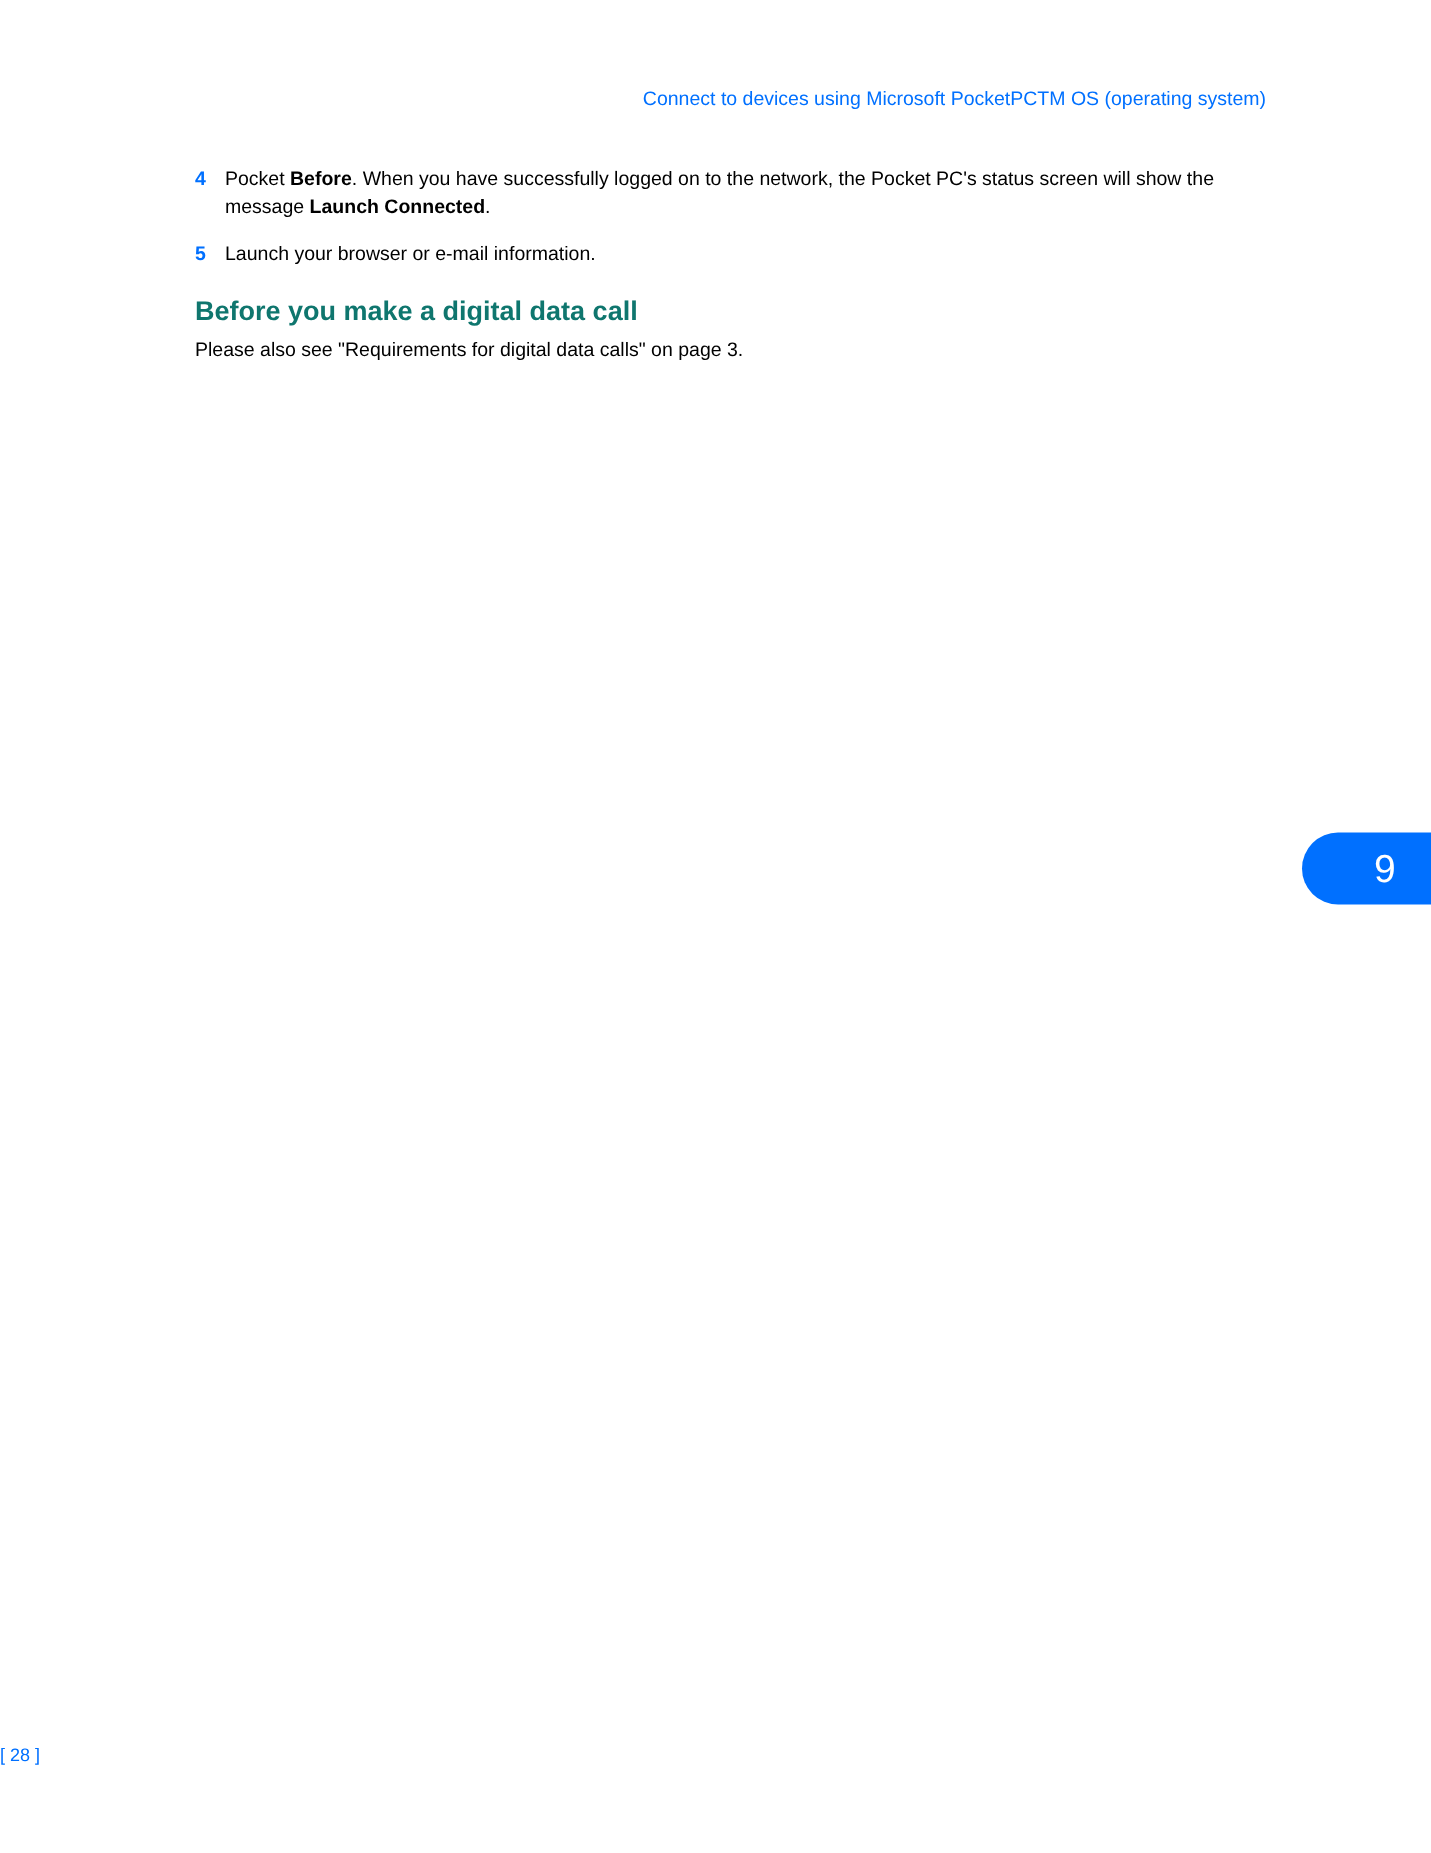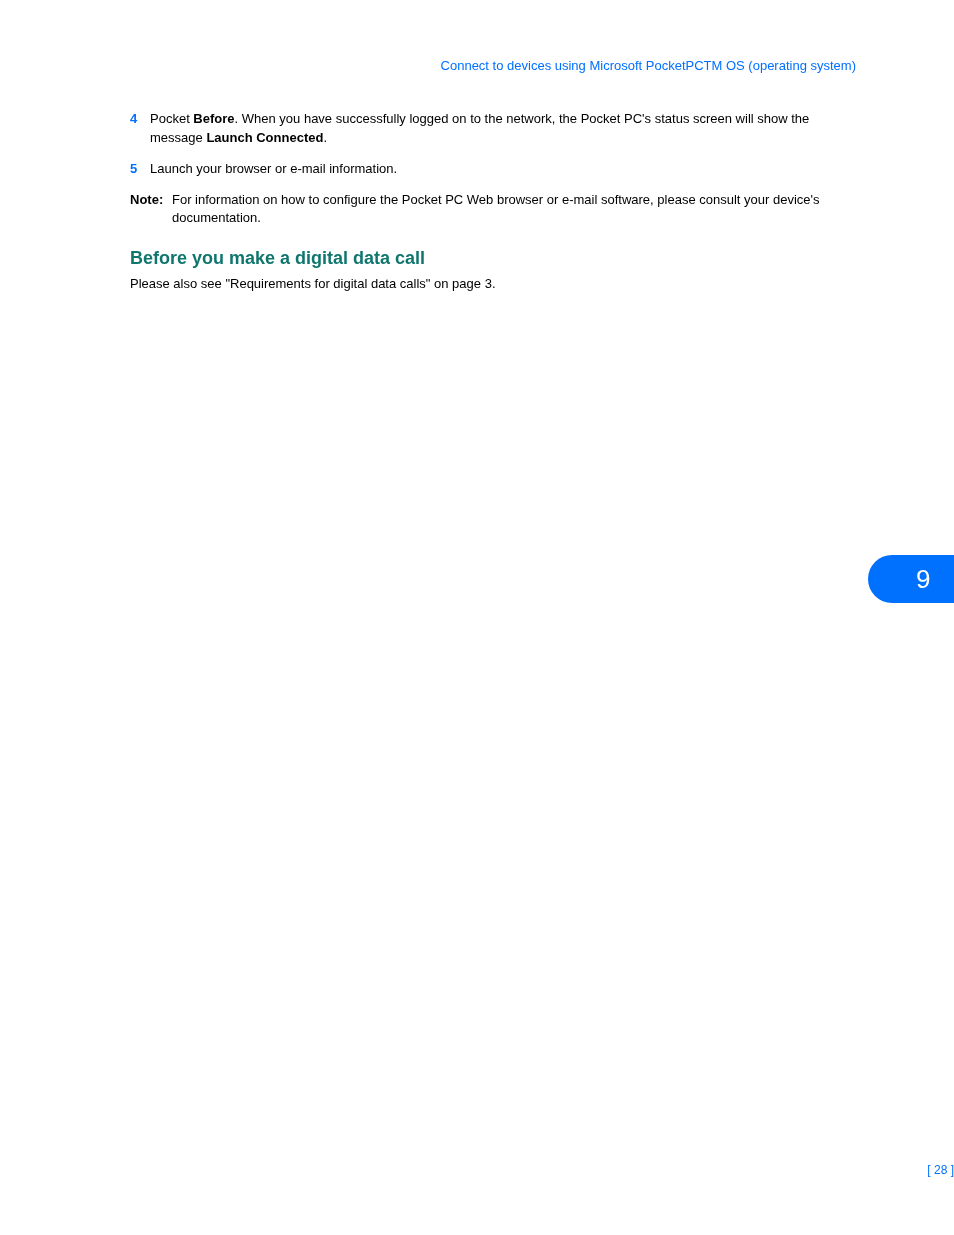--- a/index.html
+++ b/index.html
@@ -7,21 +7,21 @@
       width: 954px;
       height: 1235px;
       background: #ffffff;
       font-family: Arial, Helvetica, sans-serif;
       position: relative;
       color: #000000;
     }
     .page-header {
       position: absolute;
       top: 58px;
-      right: 98px;
+      right: 110px;
       font-size: 13px;
       color: #0070ff;
       text-align: right;
     }
     .content {
       position: absolute;
       top: 110px;
       left: 130px;
       width: 715px;
     }
@@ -77,21 +77,21 @@
       display: flex;
       align-items: center;
       justify-content: flex-start;
       padding-left: 48px;
     }
     .page-footer {
       position: absolute;
       bottom: 58px;
       left: 0;
       width: 954px;
-      text-align: right;
+      text-align: left;
       font-size: 12px;
       color: #0070ff;
     }
     b { font-weight: bold; }
   </style>
 </head>
 <body>
 
 <div class="page-header">
   <span>Connect to devices using Microsoft PocketPCTM OS (operating system)</span>
@@ -104,24 +104,20 @@
     <div class="step-text">
       <span>Pocket </span><b>Before</b><span>. When you have successfully logged on to the network, the Pocket PC's status screen will show the message </span><b>Launch Connected</b><span>.</span>
     </div>
   </div>
 
   <div class="step-item">
     <div class="step-number">5</div>
     <div class="step-text">Launch your browser or e-mail information.</div>
   </div>
 
-  <div class="note-row">
-    <div class="note-label">Note:</div>
-    <div class="note-text">For information on how to configure the Pocket PC Web browser or e-mail software, please consult your device's documentation.</div>
-  </div>
 
   <div class="section-heading">Before you make a digital data call</div>
   <div class="body-text">Please also see "Requirements for digital data calls" on page 3.</div>
 
 </div>
 
 <div class="side-tab">
   <span>9</span>
 </div>
 

